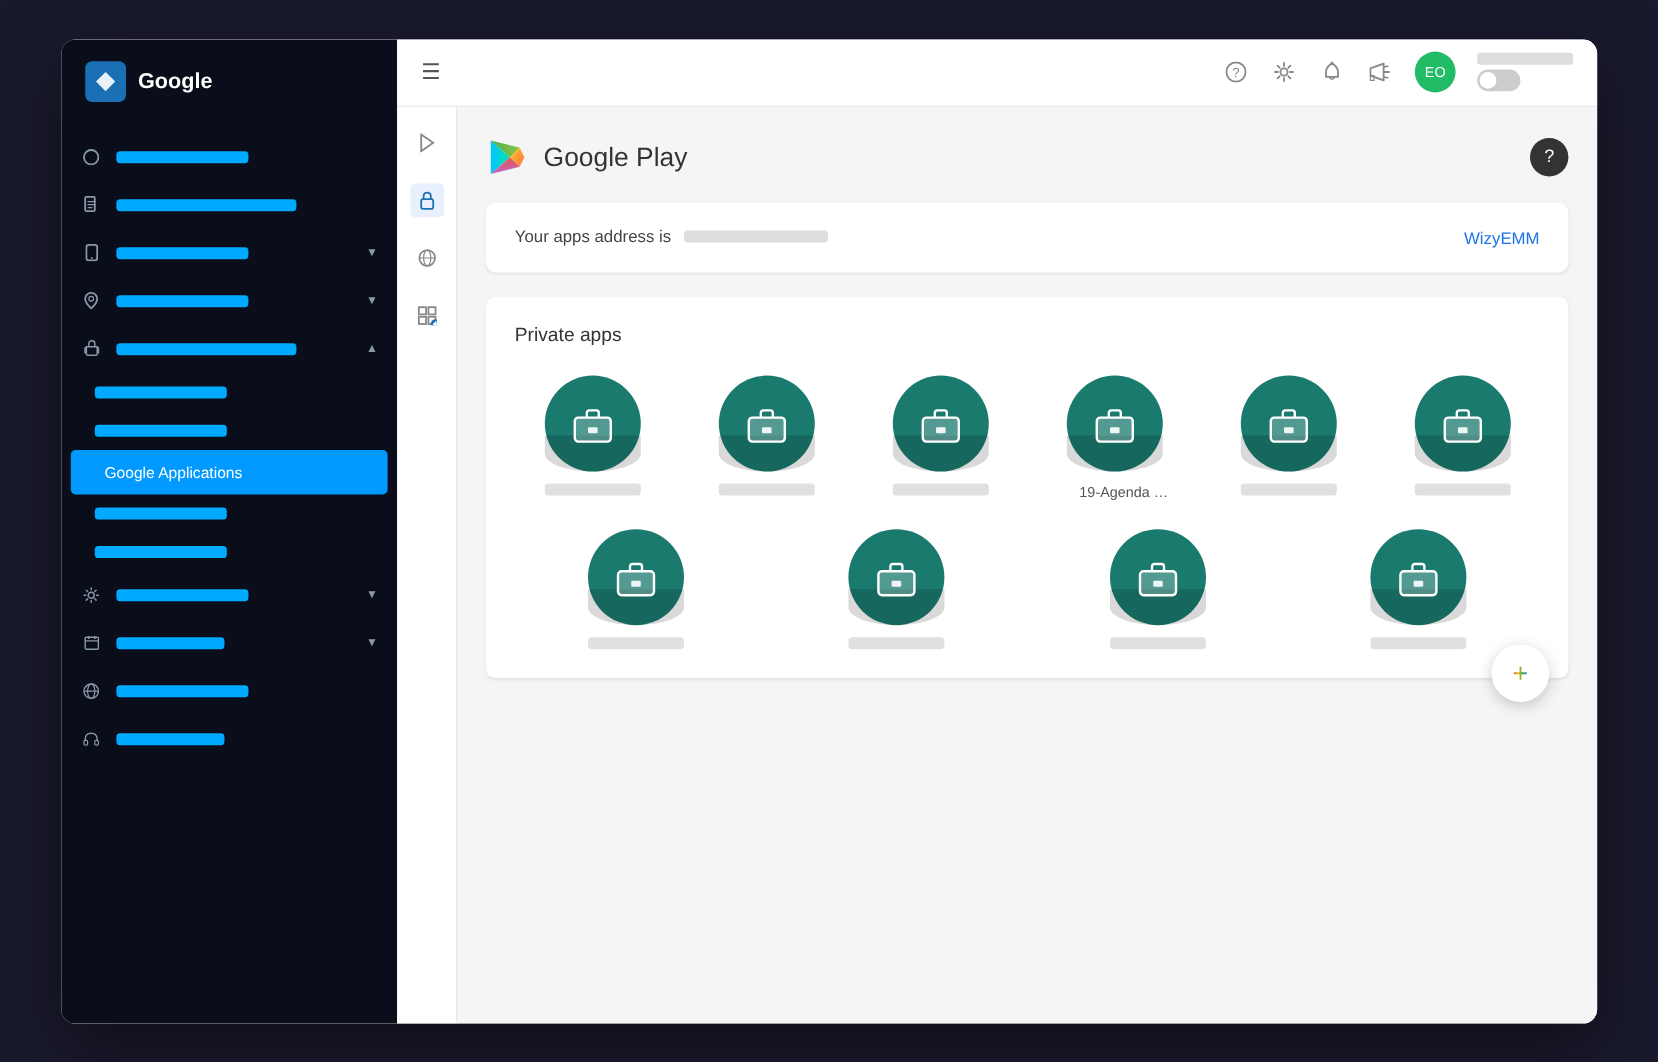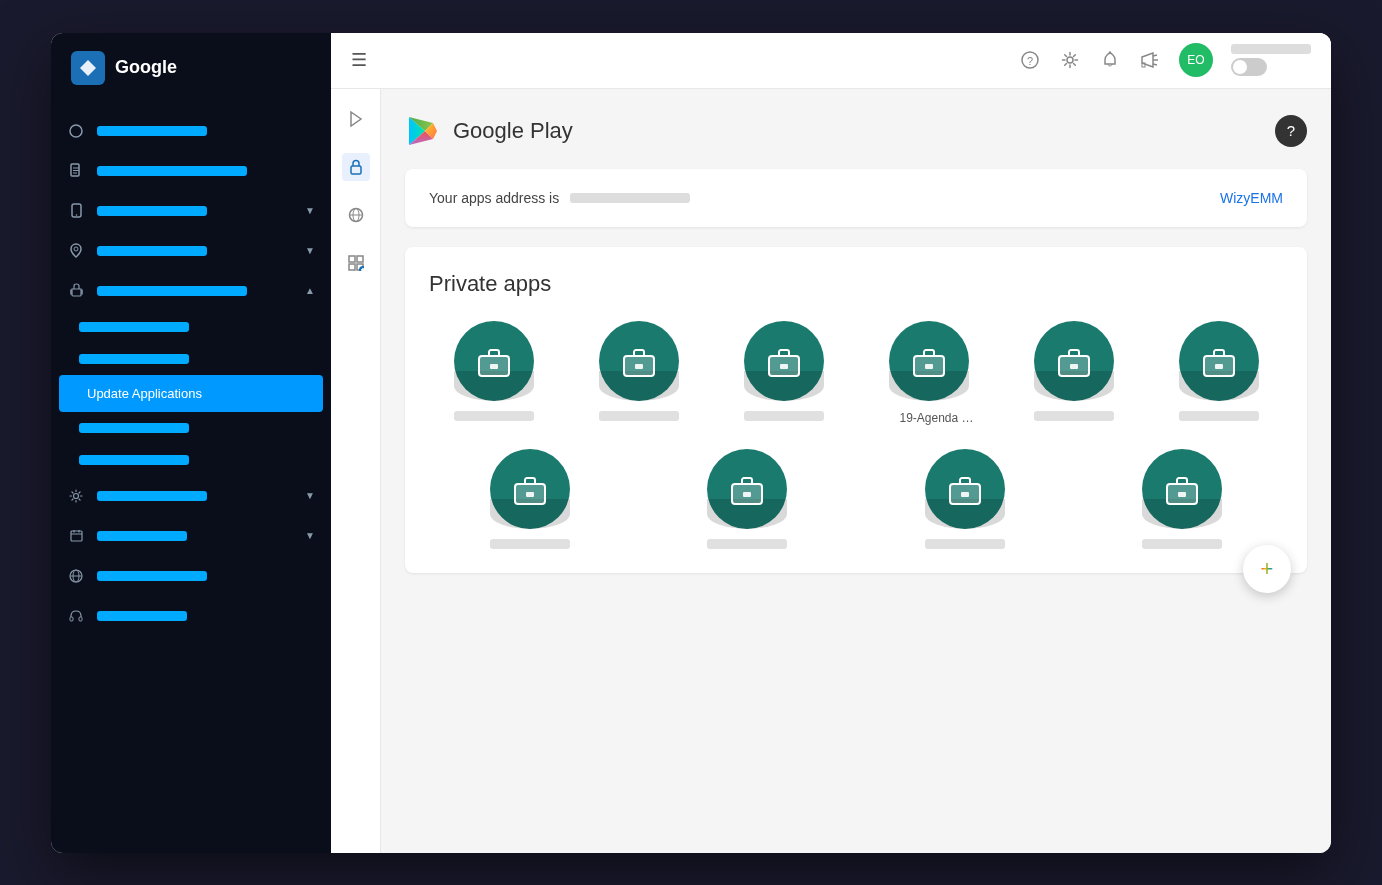--- a/index.html
+++ b/index.html
@@ -313,21 +313,21 @@
     
     .apps-card {
       background: white;
       border-radius: 8px;
       padding: 24px;
       box-shadow: 0 1px 3px rgba(0,0,0,0.08);
       position: relative;
     }
 
     .apps-card-title {
-      font-size: 22px;
+      font-size: 16px;
       color: #333;
       font-weight: 500;
       margin-bottom: 24px;
     }
 
     .apps-grid {
       display: grid;
       grid-template-columns: repeat(6, 1fr);
       gap: 16px;
       margin-bottom: 24px;
@@ -501,21 +501,21 @@
 
       <div class="nav-item sub-item">
         <div class="nav-label-bar medium"></div>
       </div>
 
       <div class="nav-item sub-item">
         <div class="nav-label-bar medium"></div>
       </div>
 
       <div class="nav-item sub-item active">
-        <span class="private-app-text">Update Applications</span>
+        <span class="private-app-text">Google Applications</span>
       </div>
 
       <div class="nav-item sub-item">
         <div class="nav-label-bar medium"></div>
       </div>
 
       <div class="nav-item sub-item">
         <div class="nav-label-bar medium"></div>
       </div>
 

